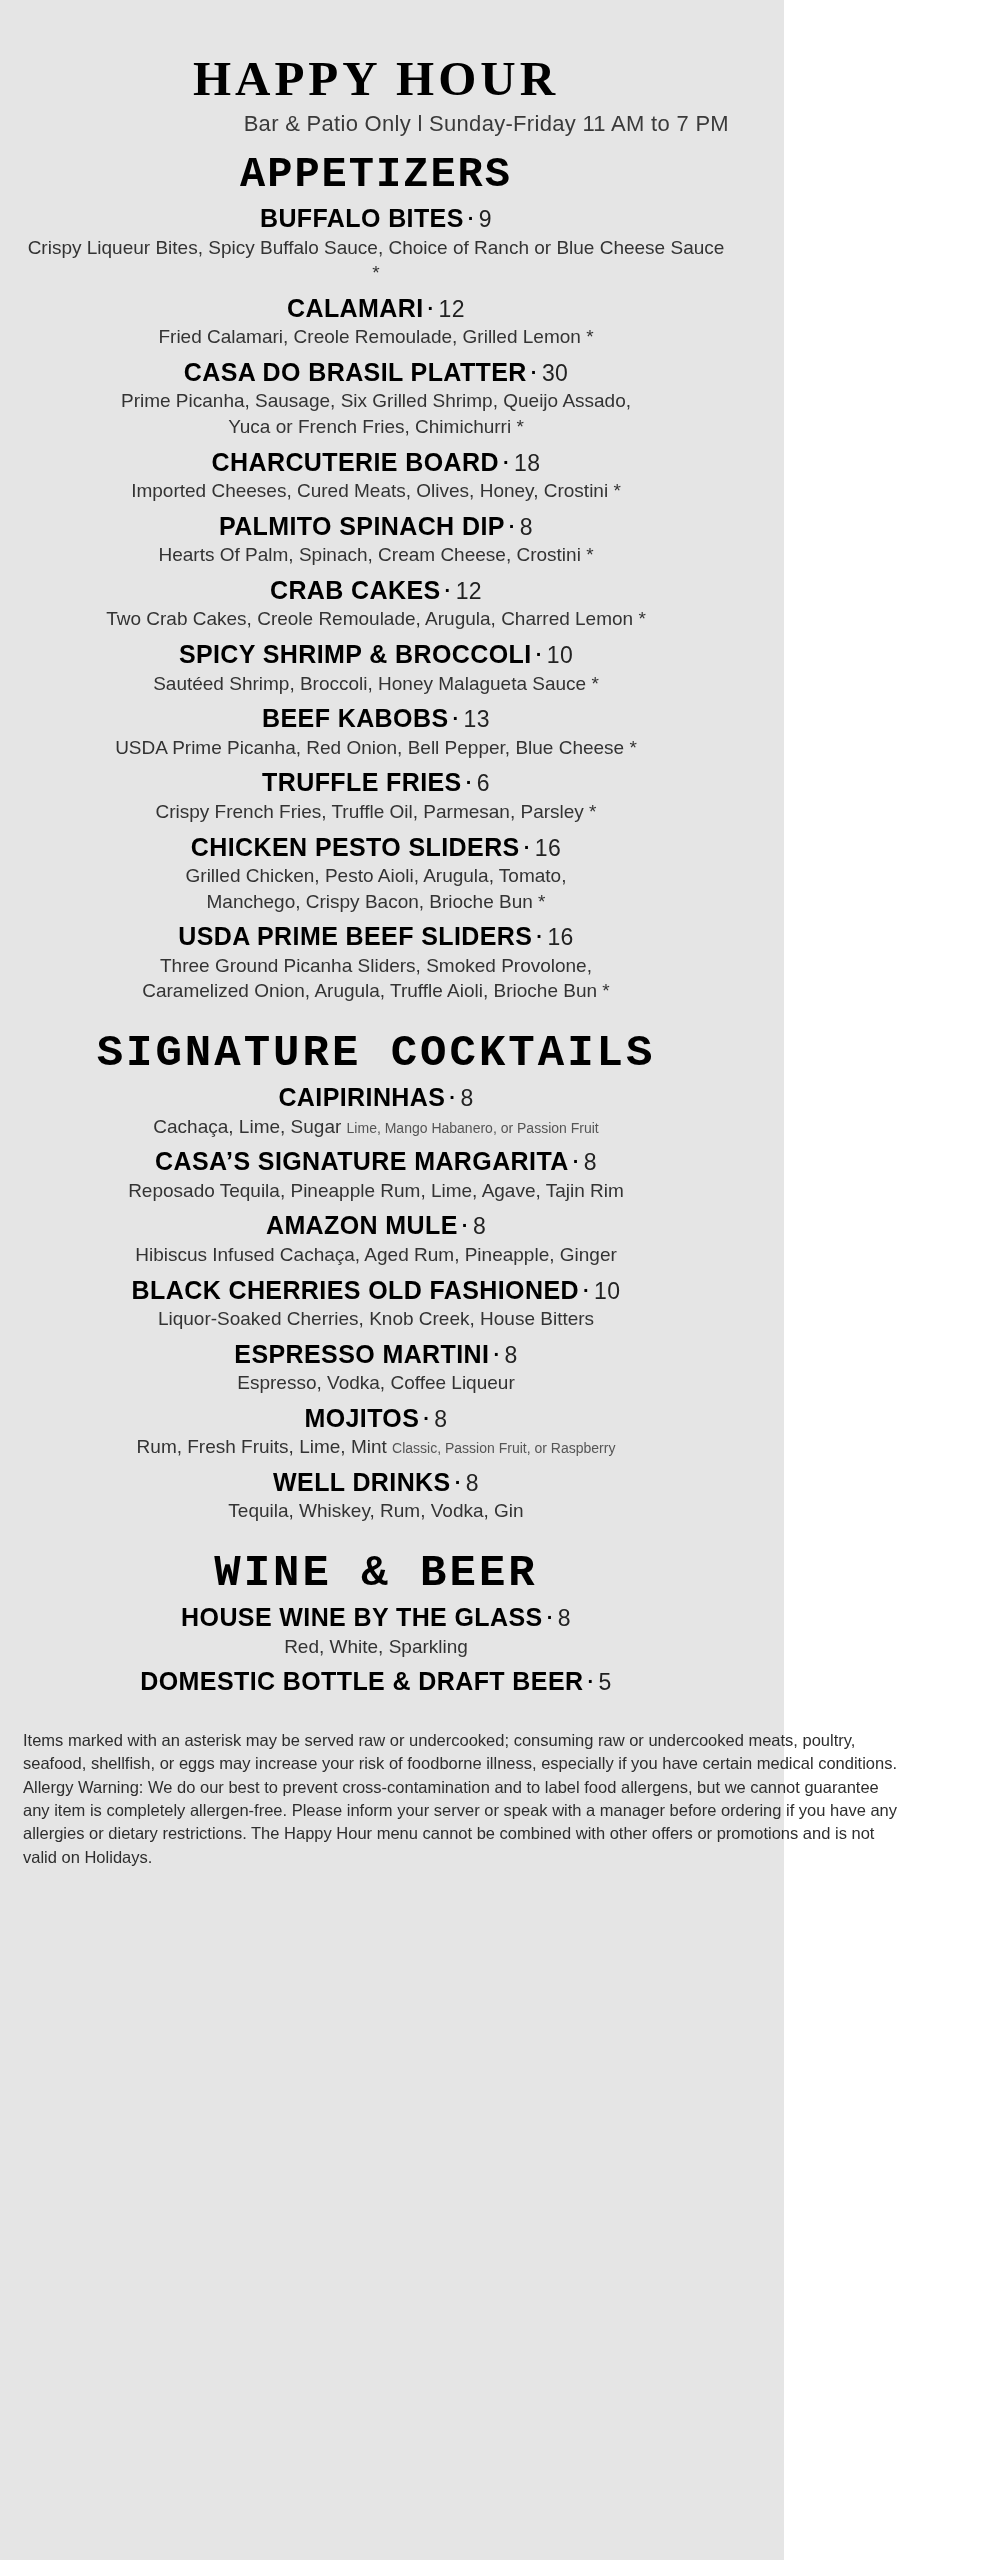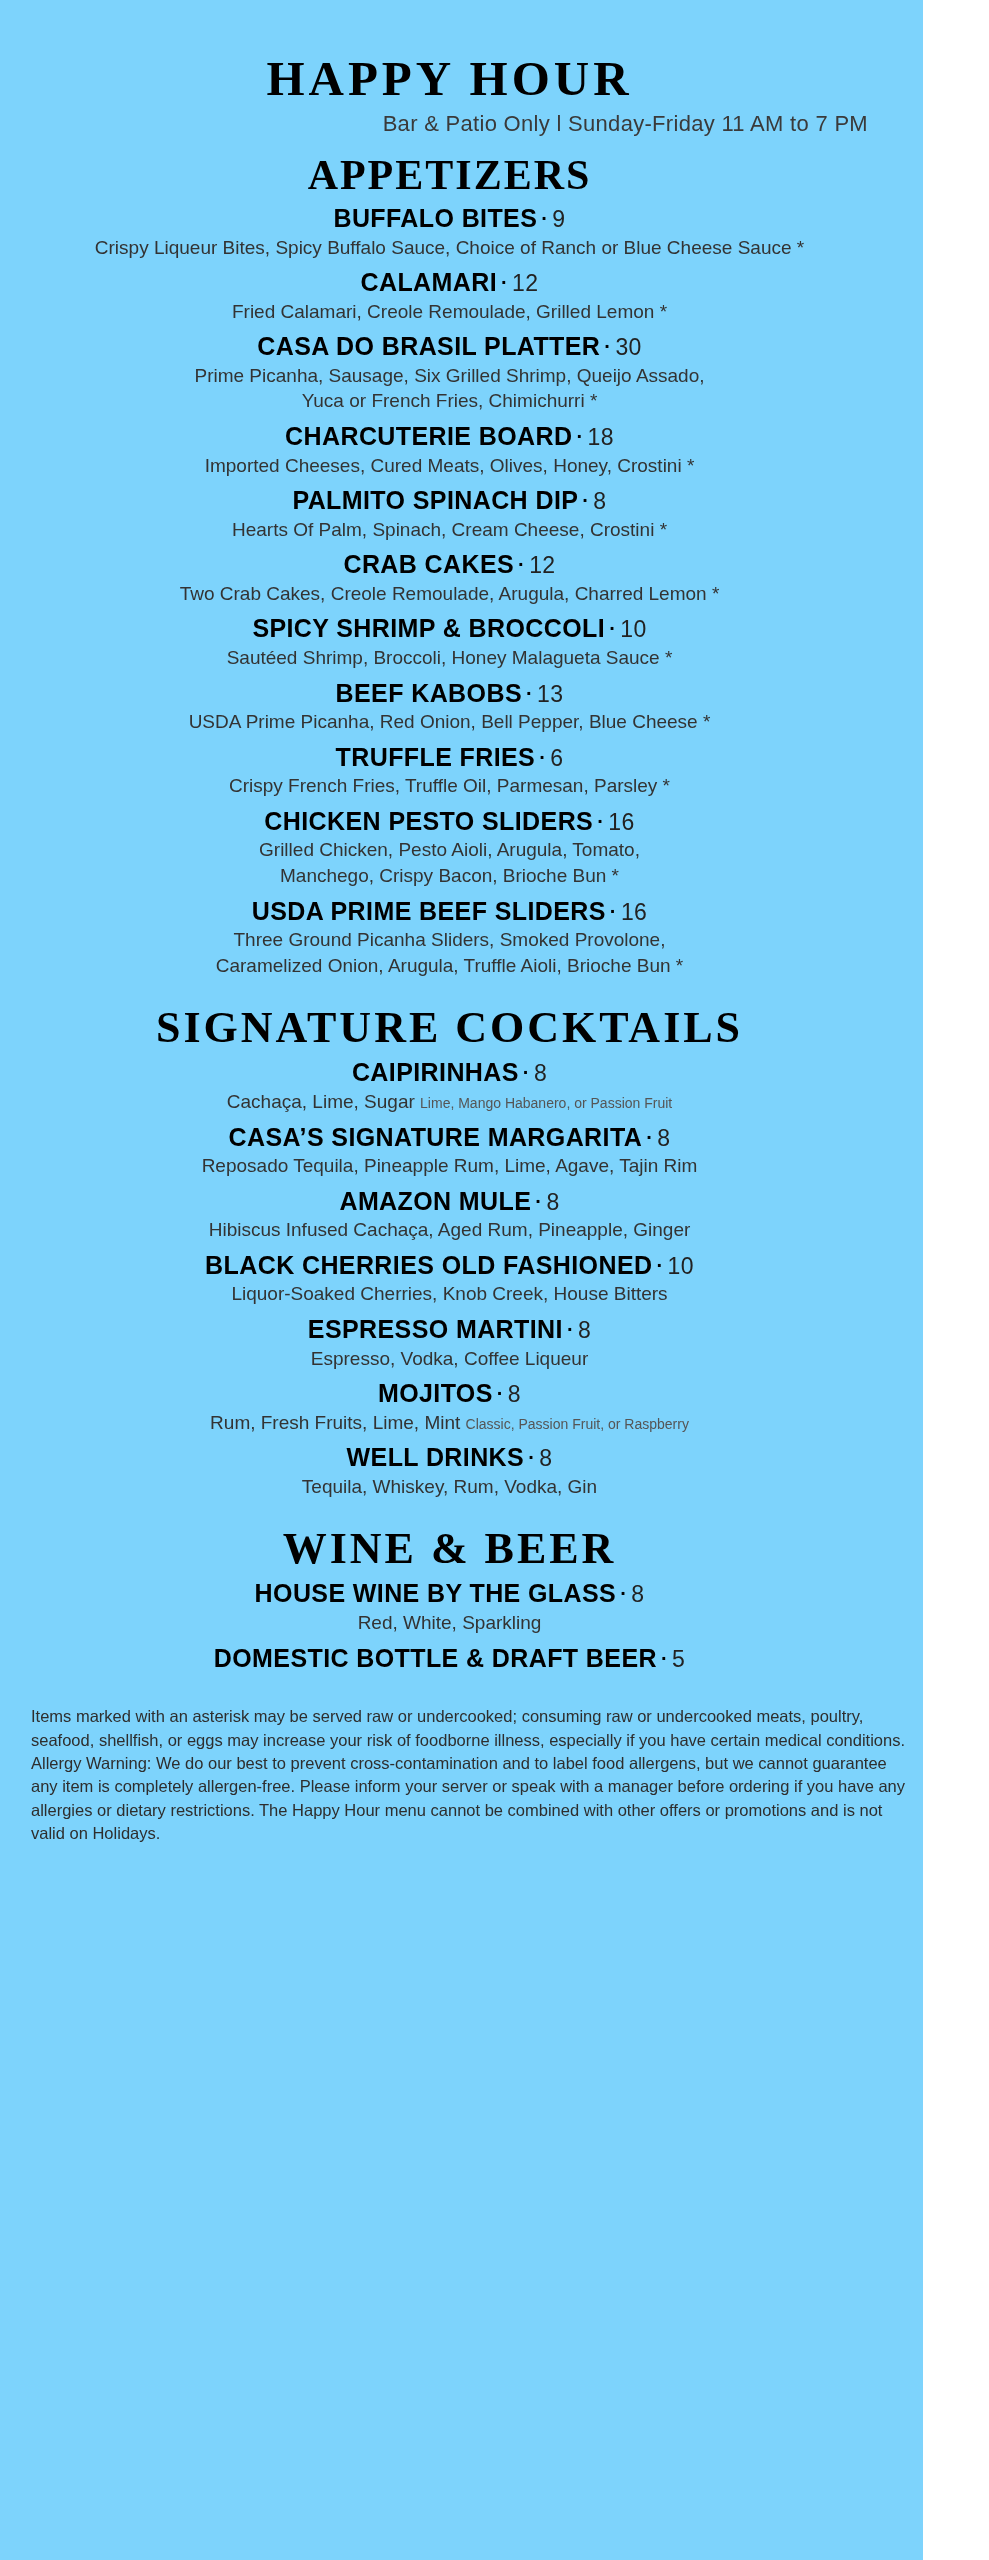--- a/index.html
+++ b/index.html
@@ -8,46 +8,46 @@
     background: #ffffff;
   }
   body {
     width: 989px;
     min-height: 2560px;
     font-family: "Liberation Sans", sans-serif;
     color: #111111;
     -webkit-font-smoothing: antialiased;
   }
   .page {
-    width: 923px;
+    width: 784px;
     min-height: 2560px;
     box-sizing: border-box;
-    padding: 40px 55px 0 31px;
-    background: #7dd3fc;
+    padding: 40px 55px 0 23px;
+    background: #e5e5e5;
     position: relative;
   }
   .menu-title {
     text-align: center;
     font-family: "Liberation Serif", serif;
     font-weight: bold;
     font-size: 49px;
     letter-spacing: 4px;
     margin: 10px 0 4px 0;
     color: #000;
   }
   .menu-subtitle {
     text-align: right;
     font-size: 22px;
     color: #3a3a3a;
     margin: 0 0 14px 0;
     letter-spacing: 0.3px;
   }
   .section-title {
     text-align: center;
-    font-family: Liberation Serif, serif;
+    font-family: Liberation Mono, monospace;
     font-weight: bold;
     font-size: 42px;
     letter-spacing: 2px;
     margin: 10px 0 4px 0;
     color: #000;
   }
   .section-title.big {
     font-size: 44px;
     letter-spacing: 3px;
     margin-top: 24px;

